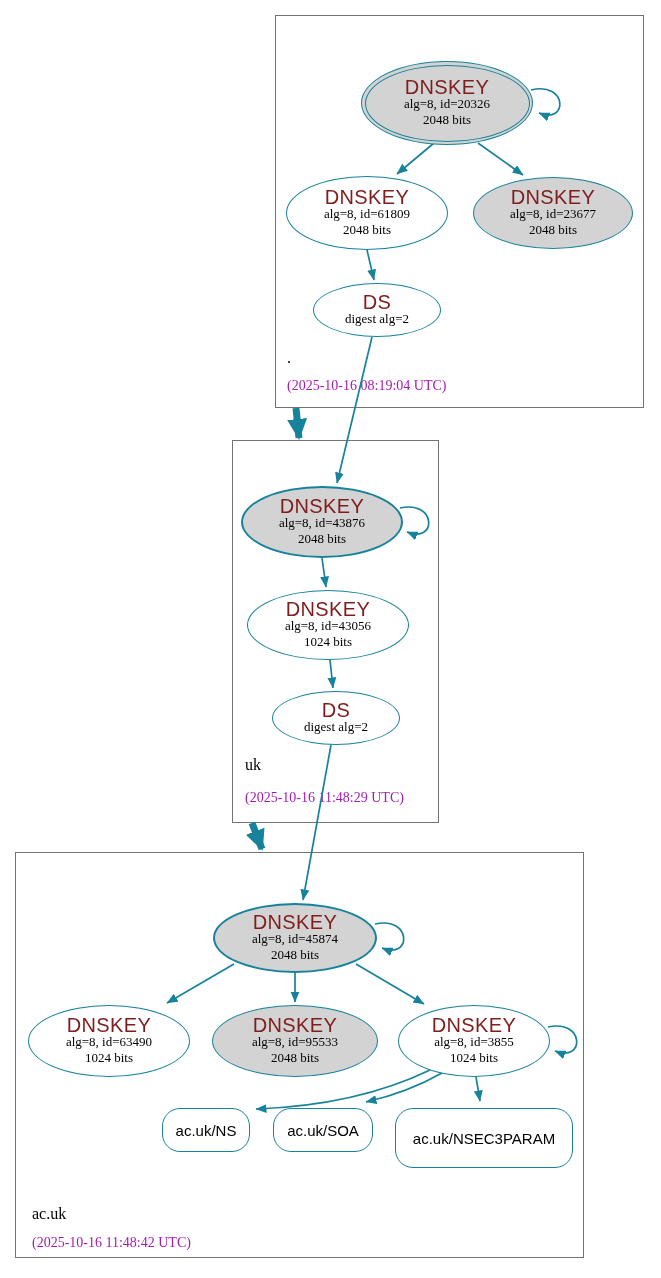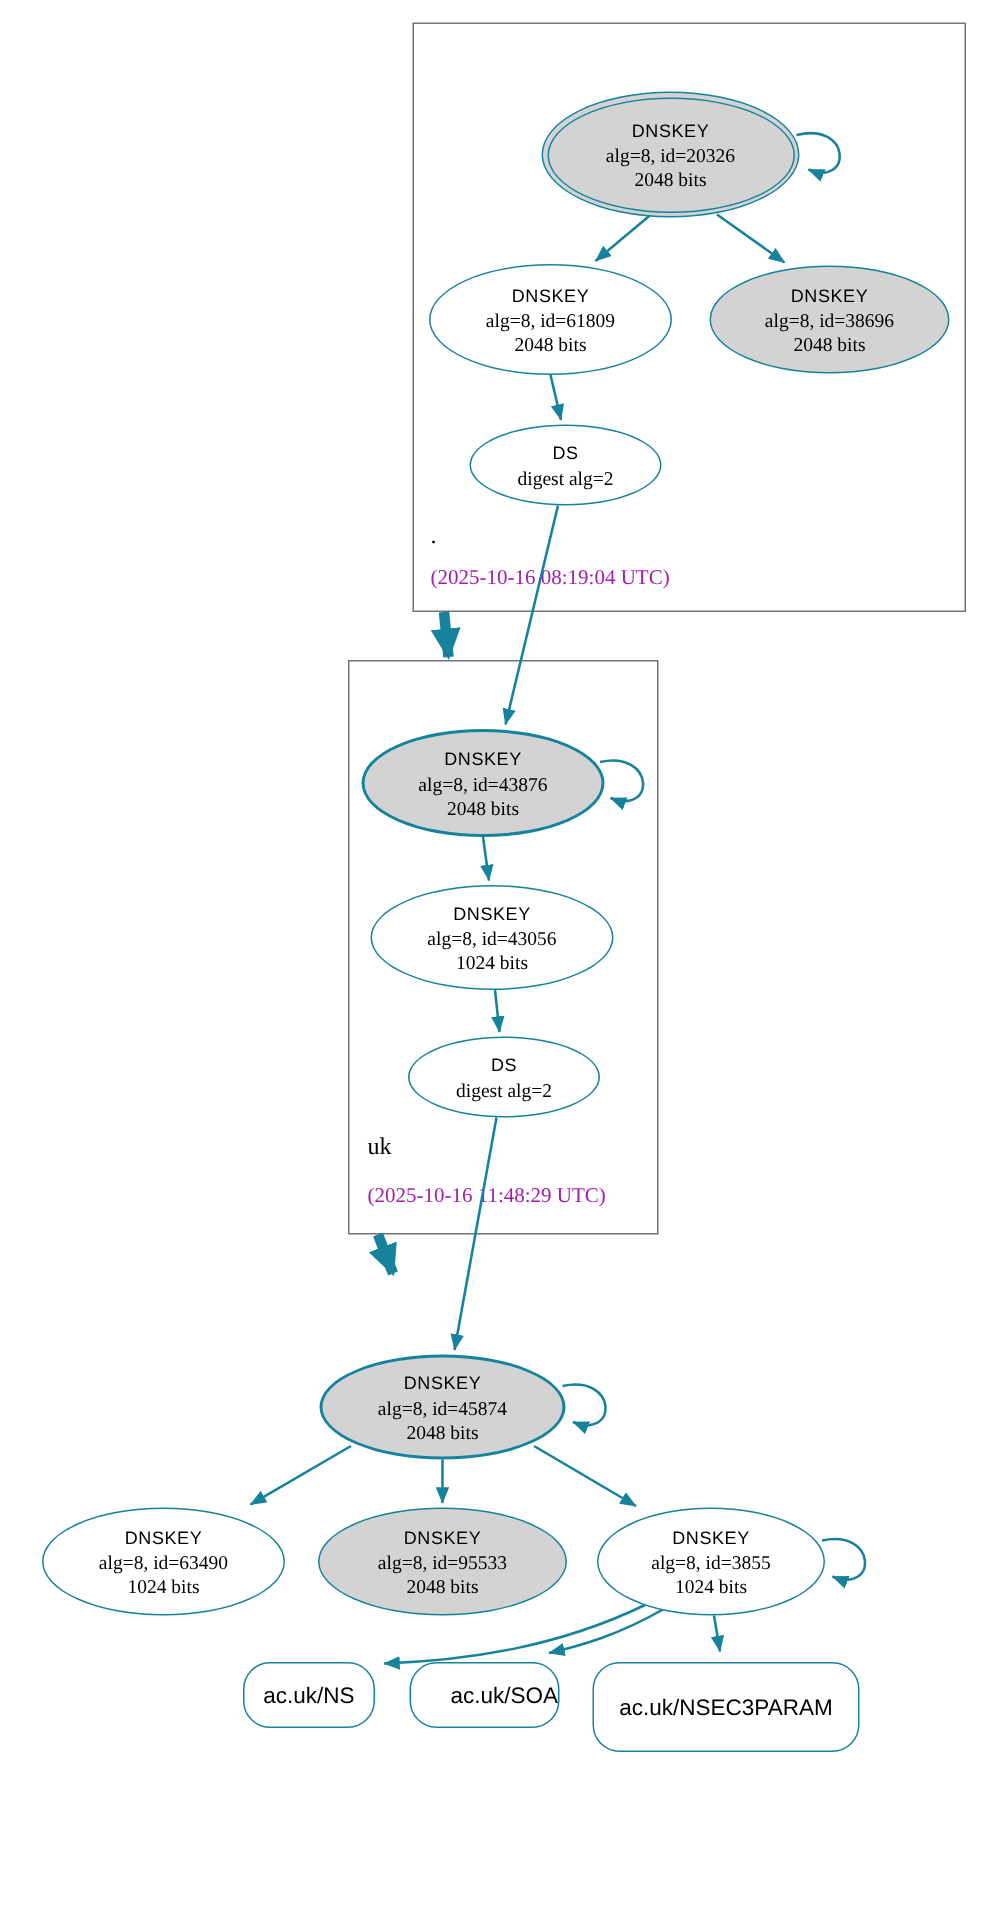--- a/index.html
+++ b/index.html
@@ -50,24 +50,24 @@
   .node.thick{border-width:2.6px;}
   .node.double::before{
     content:"";
     position:absolute;
     inset:2.5px;
     border:1.6px solid #17829b;
     border-radius:50%;
   }
   .node .title{
     font-family:"Liberation Sans", sans-serif;
-    font-size:12px;
+    font-size:20px;
     letter-spacing:.4px;
     line-height:18px;
-    color:#000000;
+    color:#7f1d1d;
   }
   .node .detail{
     font-family:"Liberation Serif", serif;
     font-size:13px;
     line-height:16px;
     color:#000;
   }
   .rrset{
     position:absolute;
     display:flex;align-items:center;justify-content:center;
@@ -90,20 +90,24 @@
   <div class="zone-box" style="left:275px;top:15px;width:369px;height:393px;">
     <span class="zone-label" style="position:absolute;left:11px;top:333px;">.</span>
     <span class="zone-ts" style="position:absolute;left:11px;top:362px;">(2025-10-16 08:19:04 UTC)</span>
   </div>
 
   <div class="zone-box" style="left:232px;top:440px;width:207px;height:383px;">
     <span class="zone-label" style="position:absolute;left:12px;top:315px;">uk</span>
     <span class="zone-ts" style="position:absolute;left:12px;top:349px;">(2025-10-16 11:48:29 UTC)</span>
   </div>
 
+  <div class="zone-box" style="left:15px;top:852px;width:569px;height:406px;">
+    <span class="zone-label" style="position:absolute;left:16px;top:352px;">ac.uk</span>
+    <span class="zone-ts" style="position:absolute;left:16px;top:382px;">(2025-10-16 11:48:42 UTC)</span>
+  </div>
 
   <svg class="edges" width="661" height="1278" viewBox="0 0 661 1278">
     <defs>
       <marker id="ah" markerUnits="userSpaceOnUse" markerWidth="12" markerHeight="10" refX="10.5" refY="4.5" orient="auto">
         <path d="M0,0 L11,4.5 L0,9 z" fill="#17829b"></path>
       </marker>
       <marker id="ahBig" markerUnits="userSpaceOnUse" markerWidth="24" markerHeight="22" refX="19" refY="10" orient="auto">
         <path d="M0,0 L21,10 L0,20 z" fill="#17829b"></path>
       </marker>
     </defs>
@@ -138,21 +142,21 @@
   </div>
 
   <div class="node" style="left:286px;top:176px;width:162px;height:74px;">
     <span class="title">DNSKEY</span>
     <span class="detail">alg=8, id=61809</span>
     <span class="detail">2048 bits</span>
   </div>
 
   <div class="node gray" style="left:473px;top:177px;width:160px;height:72px;">
     <span class="title">DNSKEY</span>
-    <span class="detail">alg=8, id=38696</span>
+    <span class="detail">alg=8, id=23677</span>
     <span class="detail">2048 bits</span>
   </div>
 
   <div class="node" style="left:313px;top:283px;width:128px;height:54px;">
     <span class="title">DS</span>
     <span class="detail">digest alg=2</span>
   </div>
 
   <div class="node gray thick" style="left:241px;top:486px;width:162px;height:72px;">
     <span class="title">DNSKEY</span>
@@ -191,20 +195,20 @@
 
   <div class="node" style="left:398px;top:1005px;width:152px;height:72px;">
     <span class="title">DNSKEY</span>
     <span class="detail">alg=8, id=3855</span>
     <span class="detail">1024 bits</span>
   </div>
 
   <div class="rrset" style="left:162px;top:1108px;width:88px;height:44px;">
     <span>ac.uk/NS</span>
   </div>
-  <div class="rrset" style="left:273px;top:1108px;width:100px;height:44px;justify-content:flex-end;">
+  <div class="rrset" style="left:273px;top:1108px;width:100px;height:44px;">
     <span>ac.uk/SOA</span>
   </div>
   <div class="rrset" style="left:395px;top:1108px;width:178px;height:60px;">
     <span>ac.uk/NSEC3PARAM</span>
   </div>
 
 </div>
 
 </body></html>

